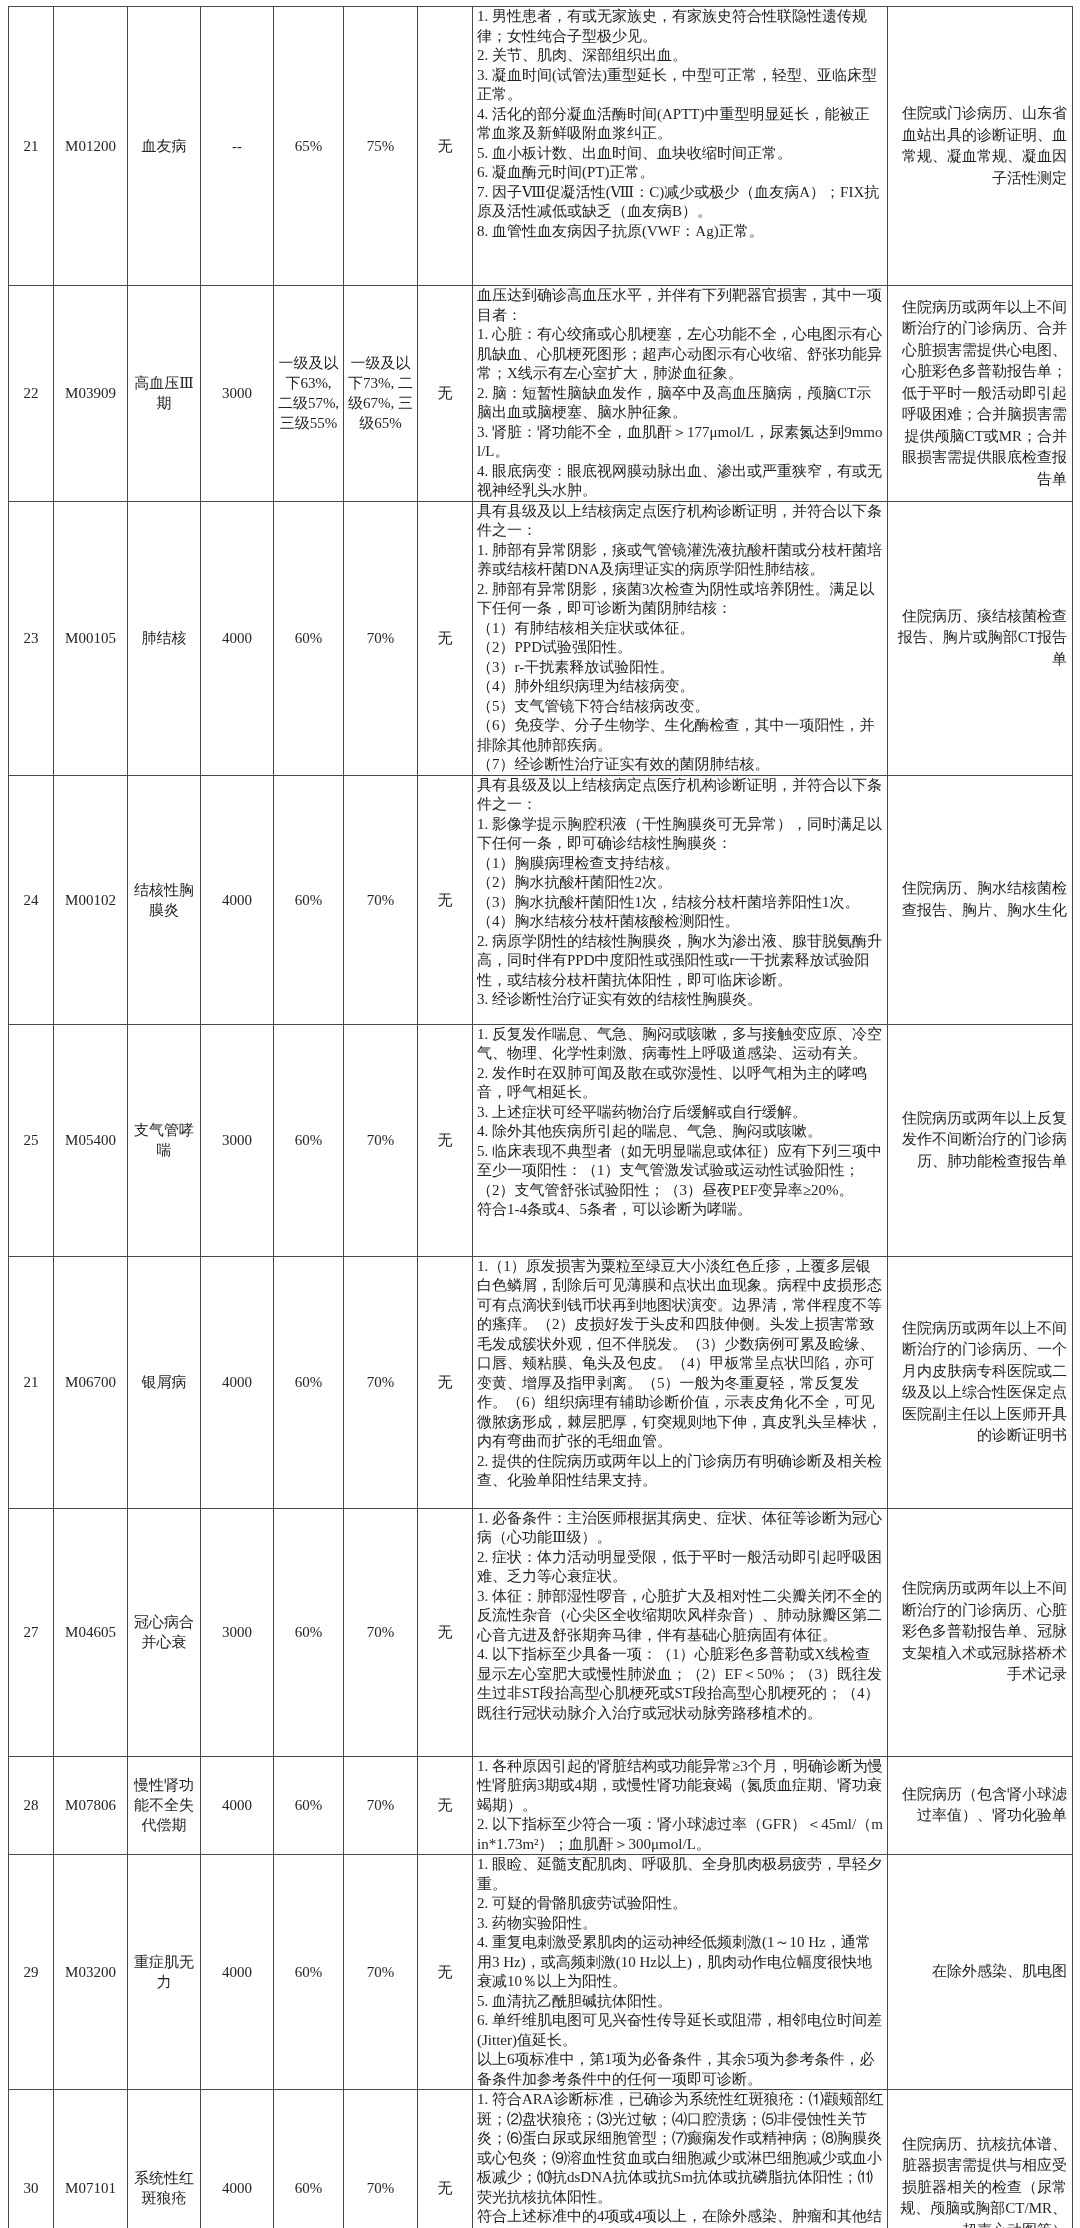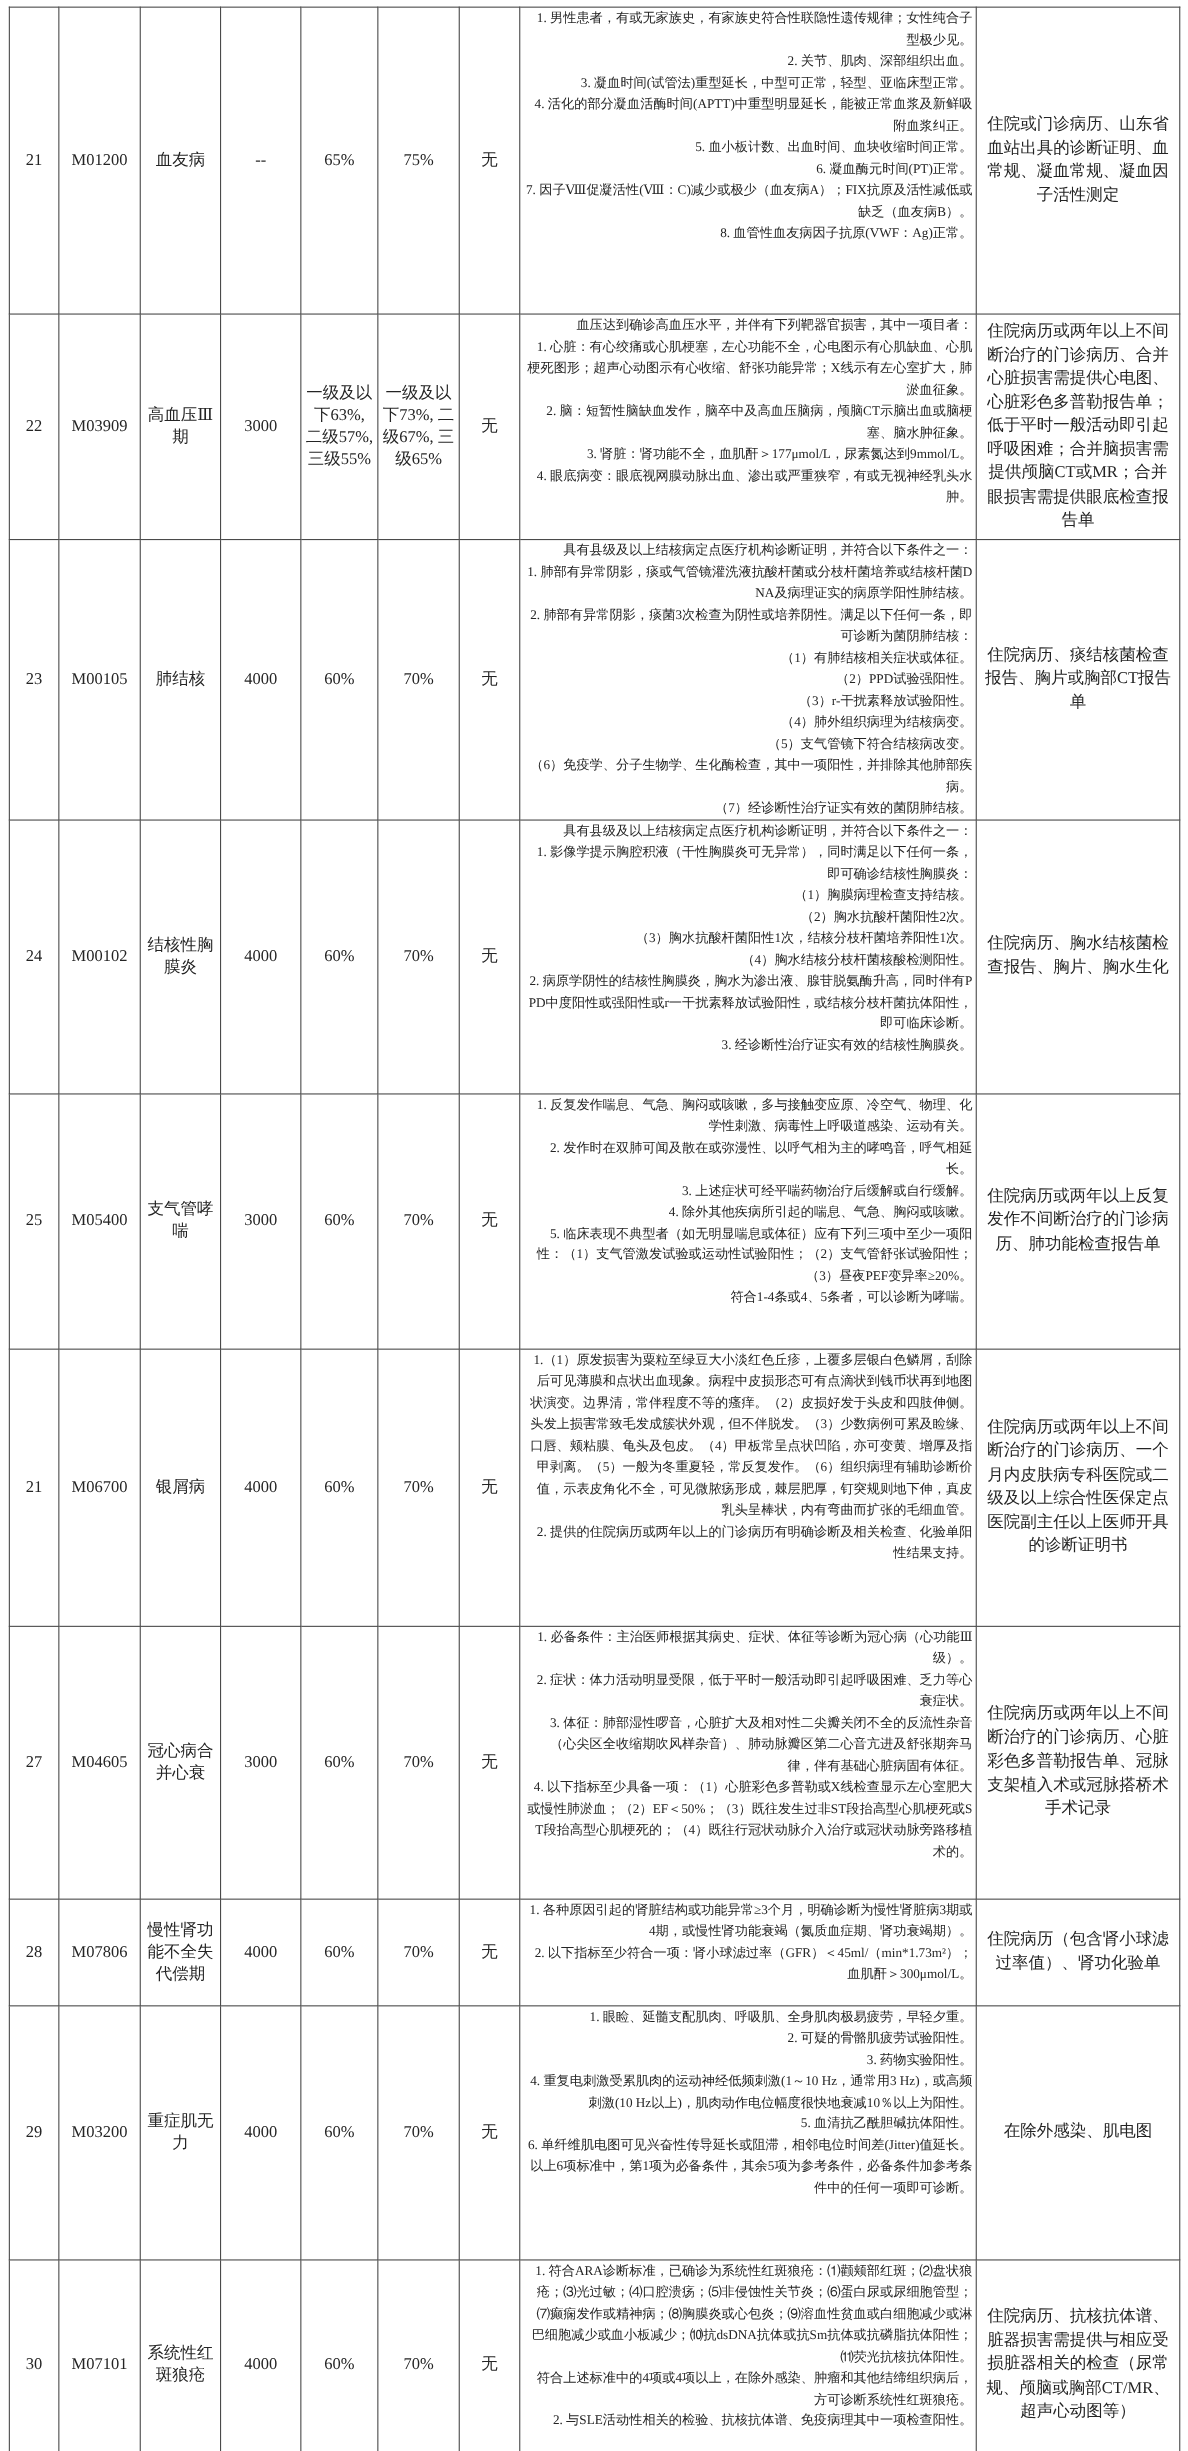--- a/index.html
+++ b/index.html
@@ -23,33 +23,33 @@
     box-sizing:border-box;
   }
   td.c{
     text-align:center;
     vertical-align:middle;
     font-size:15px;
     line-height:20px;
     padding:2px 3px;
   }
   td.criteria{
-    font-size:12px;
+    font-size:15px;
     line-height:19.5px;
     vertical-align:top;
-    text-align:right;
+    text-align:left;
     padding:0 3px 0 4px;
     white-space:pre-wrap;
     word-break:break-all;
   }
   td.docs{
     font-size:15px;
     line-height:21.5px;
     vertical-align:middle;
-    text-align:center;
+    text-align:right;
     padding:2px 5px;
     word-break:break-all;
   }
 </style>
 </head>
 <body>
 
 <div class="page">
   <table class="disease-table">
     <colgroup>

